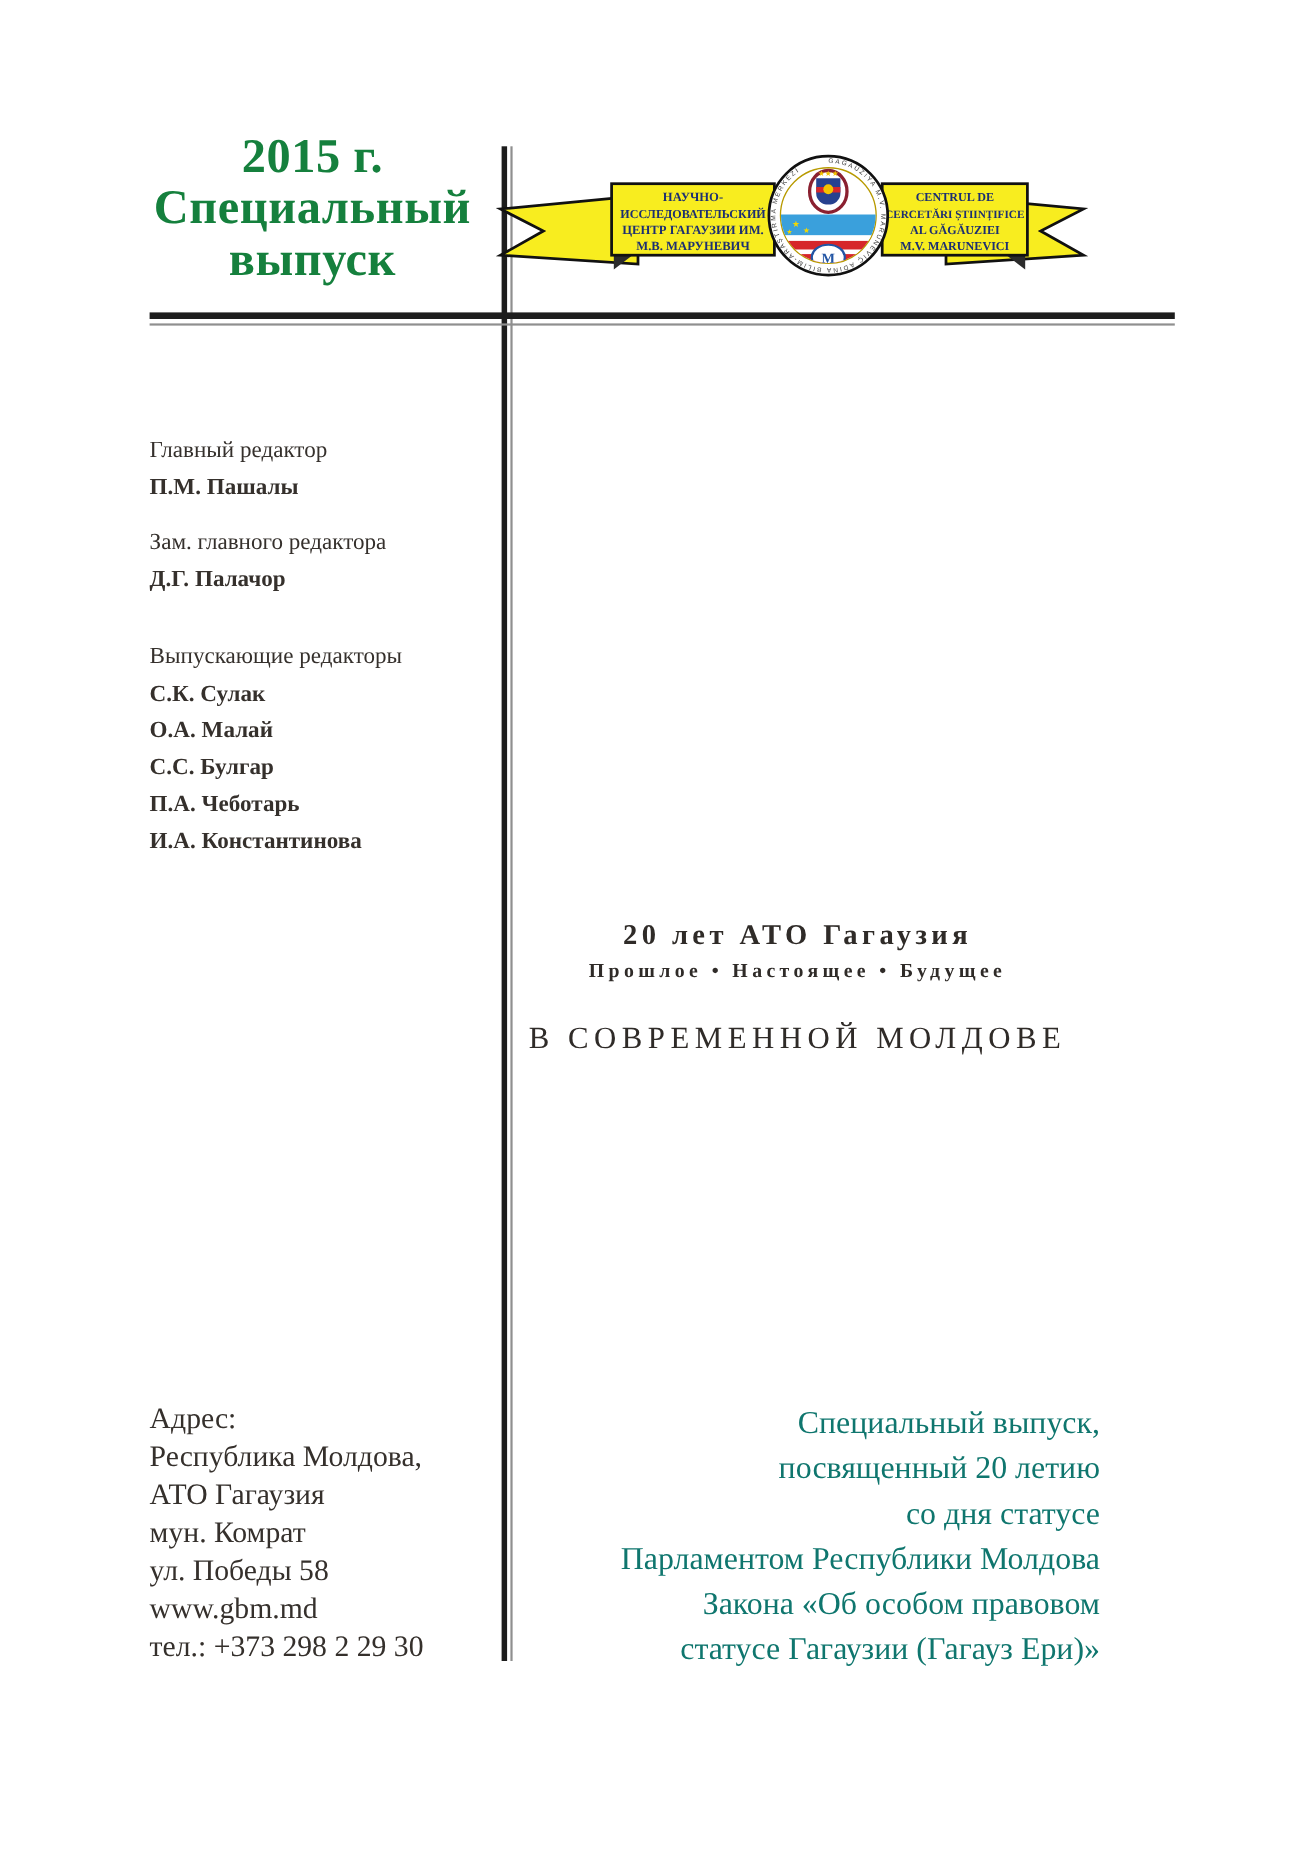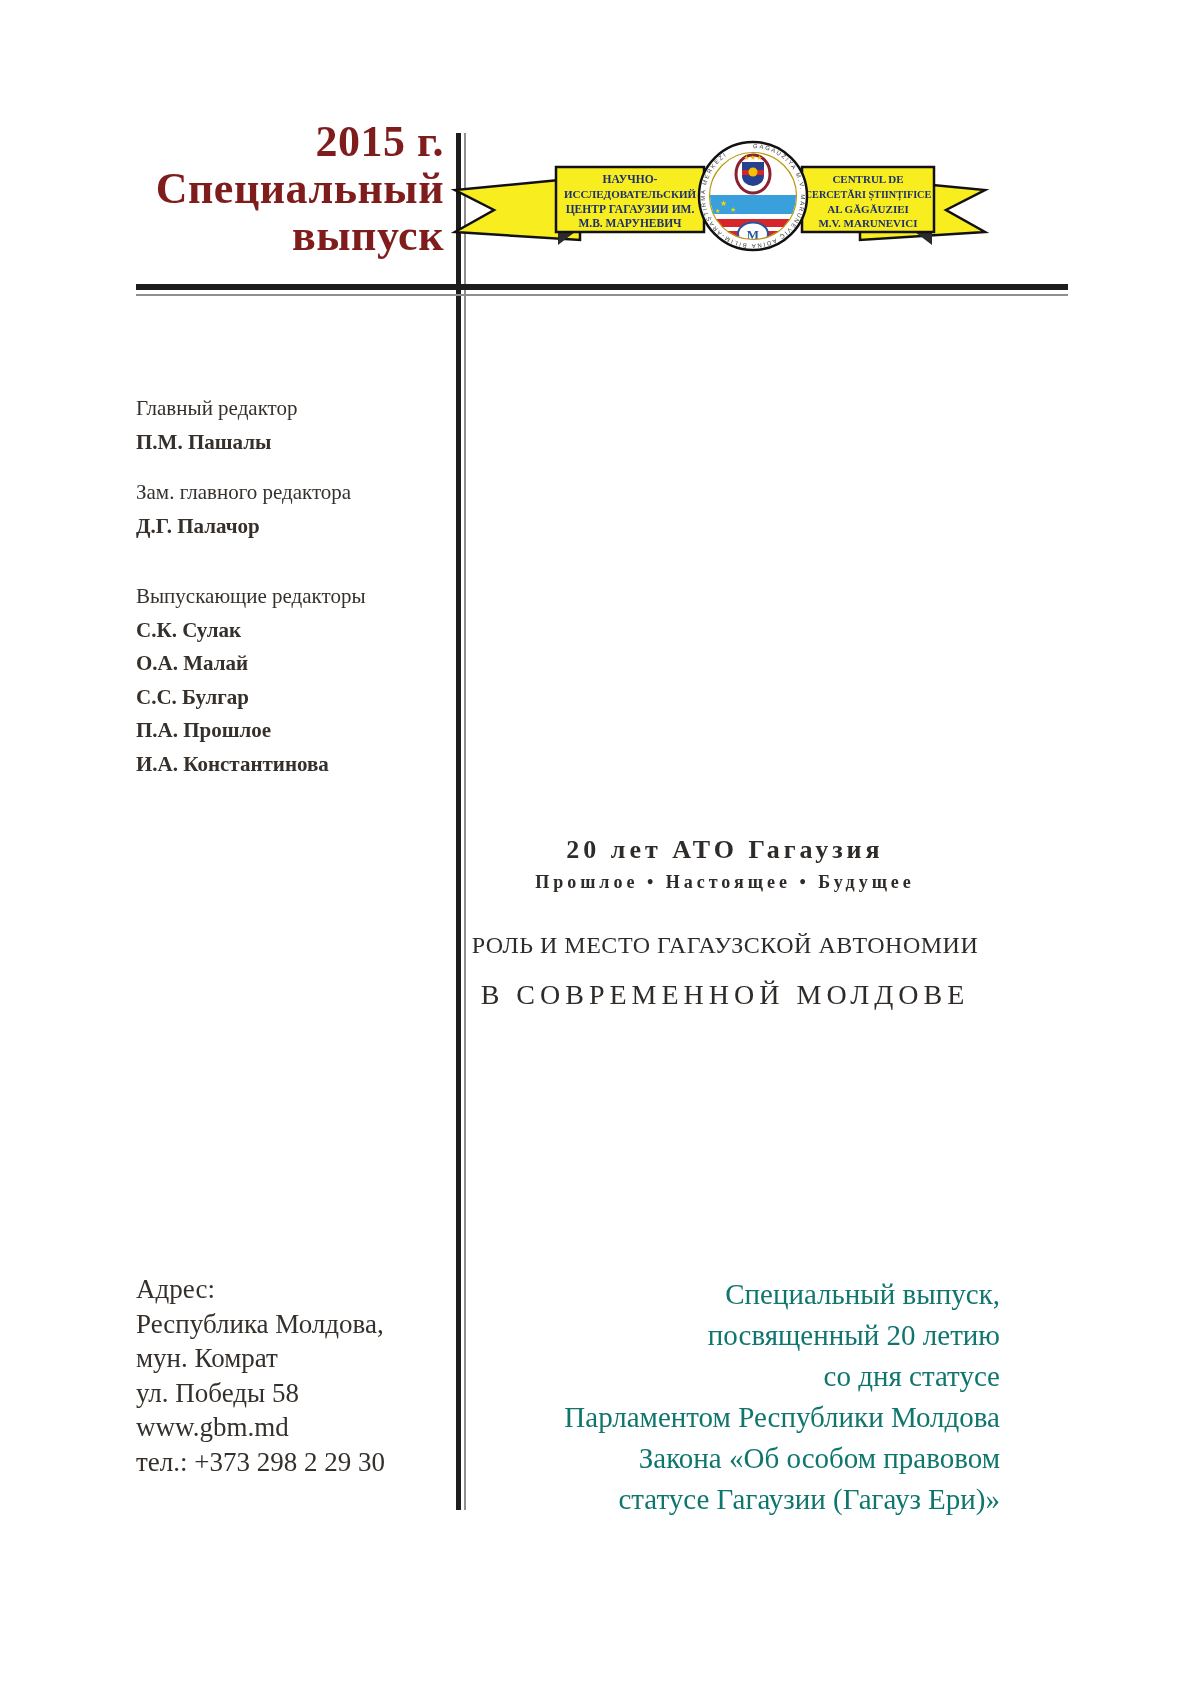--- a/index.html
+++ b/index.html
@@ -12,22 +12,22 @@
     overflow:hidden;
   }
   
   .vrule-thick{position:absolute;left:456px;top:133px;width:5px;height:1377px;background:#1d1d1d;}
   .vrule-thin{position:absolute;left:464px;top:133px;width:2px;height:1377px;background:#8f8f8f;}
   .hrule-thick{position:absolute;left:136px;top:284px;width:932px;height:6px;background:#1d1d1d;}
   .hrule-thin{position:absolute;left:136px;top:294px;width:932px;height:2px;background:#8f8f8f;}
   
   .edition{
     position:absolute;left:124px;top:118px;width:320px;
-    text-align:right;font-weight:bold;font-size:44px;line-height:47px;
-    color:#7f1d1d;letter-spacing:0.5px;
+    text-align:center;font-weight:bold;font-size:44px;line-height:47px;
+    color:#15803d;letter-spacing:0.5px;
   }
   
   .banner{position:absolute;left:450px;top:122px;width:540px;height:132px;}
   
   .editors{position:absolute;left:136px;top:392px;width:320px;font-size:21px;line-height:33.5px;}
   .editors .grp2{margin-top:17px;}
   .editors .grp3{margin-top:37px;}
   .ed-name{font-weight:bold;}
   
   .coll-title{
@@ -133,35 +133,35 @@
 
   <div class="editors">
     <div>Главный редактор</div>
     <div class="ed-name">П.М. Пашалы</div>
     <div class="grp2">Зам. главного редактора</div>
     <div class="ed-name">Д.Г. Палачор</div>
     <div class="grp3">Выпускающие редакторы</div>
     <div class="ed-name">С.К. Сулак</div>
     <div class="ed-name">О.А. Малай</div>
     <div class="ed-name">С.С. Булгар</div>
-    <div class="ed-name">П.А. Прошлое</div>
+    <div class="ed-name">П.А. Чеботарь</div>
     <div class="ed-name">И.А. Константинова</div>
   </div>
 
 
   <div class="conf">
     <div class="conf-l1">20 лет АТО Гагаузия</div>
     <div class="conf-l2">Прошлое • Настоящее • Будущее</div>
-    <div class="conf-l3">РОЛЬ И МЕСТО ГАГАУЗСКОЙ АВТОНОМИИ</div>
     <div class="conf-l4">В СОВРЕМЕННОЙ МОЛДОВЕ</div>
   </div>
 
   <div class="address">
     <div>Адрес:</div>
     <div>Республика Молдова,</div>
+    <div>АТО Гагаузия</div>
     <div>мун. Комрат</div>
     <div>ул. Победы 58</div>
     <div>www.gbm.md</div>
     <div>тел.: +373 298 2 29 30</div>
   </div>
 
   <div class="special">
     <div>Специальный выпуск,</div>
     <div>посвященный 20 летию</div>
     <div>со дня статусе</div>

